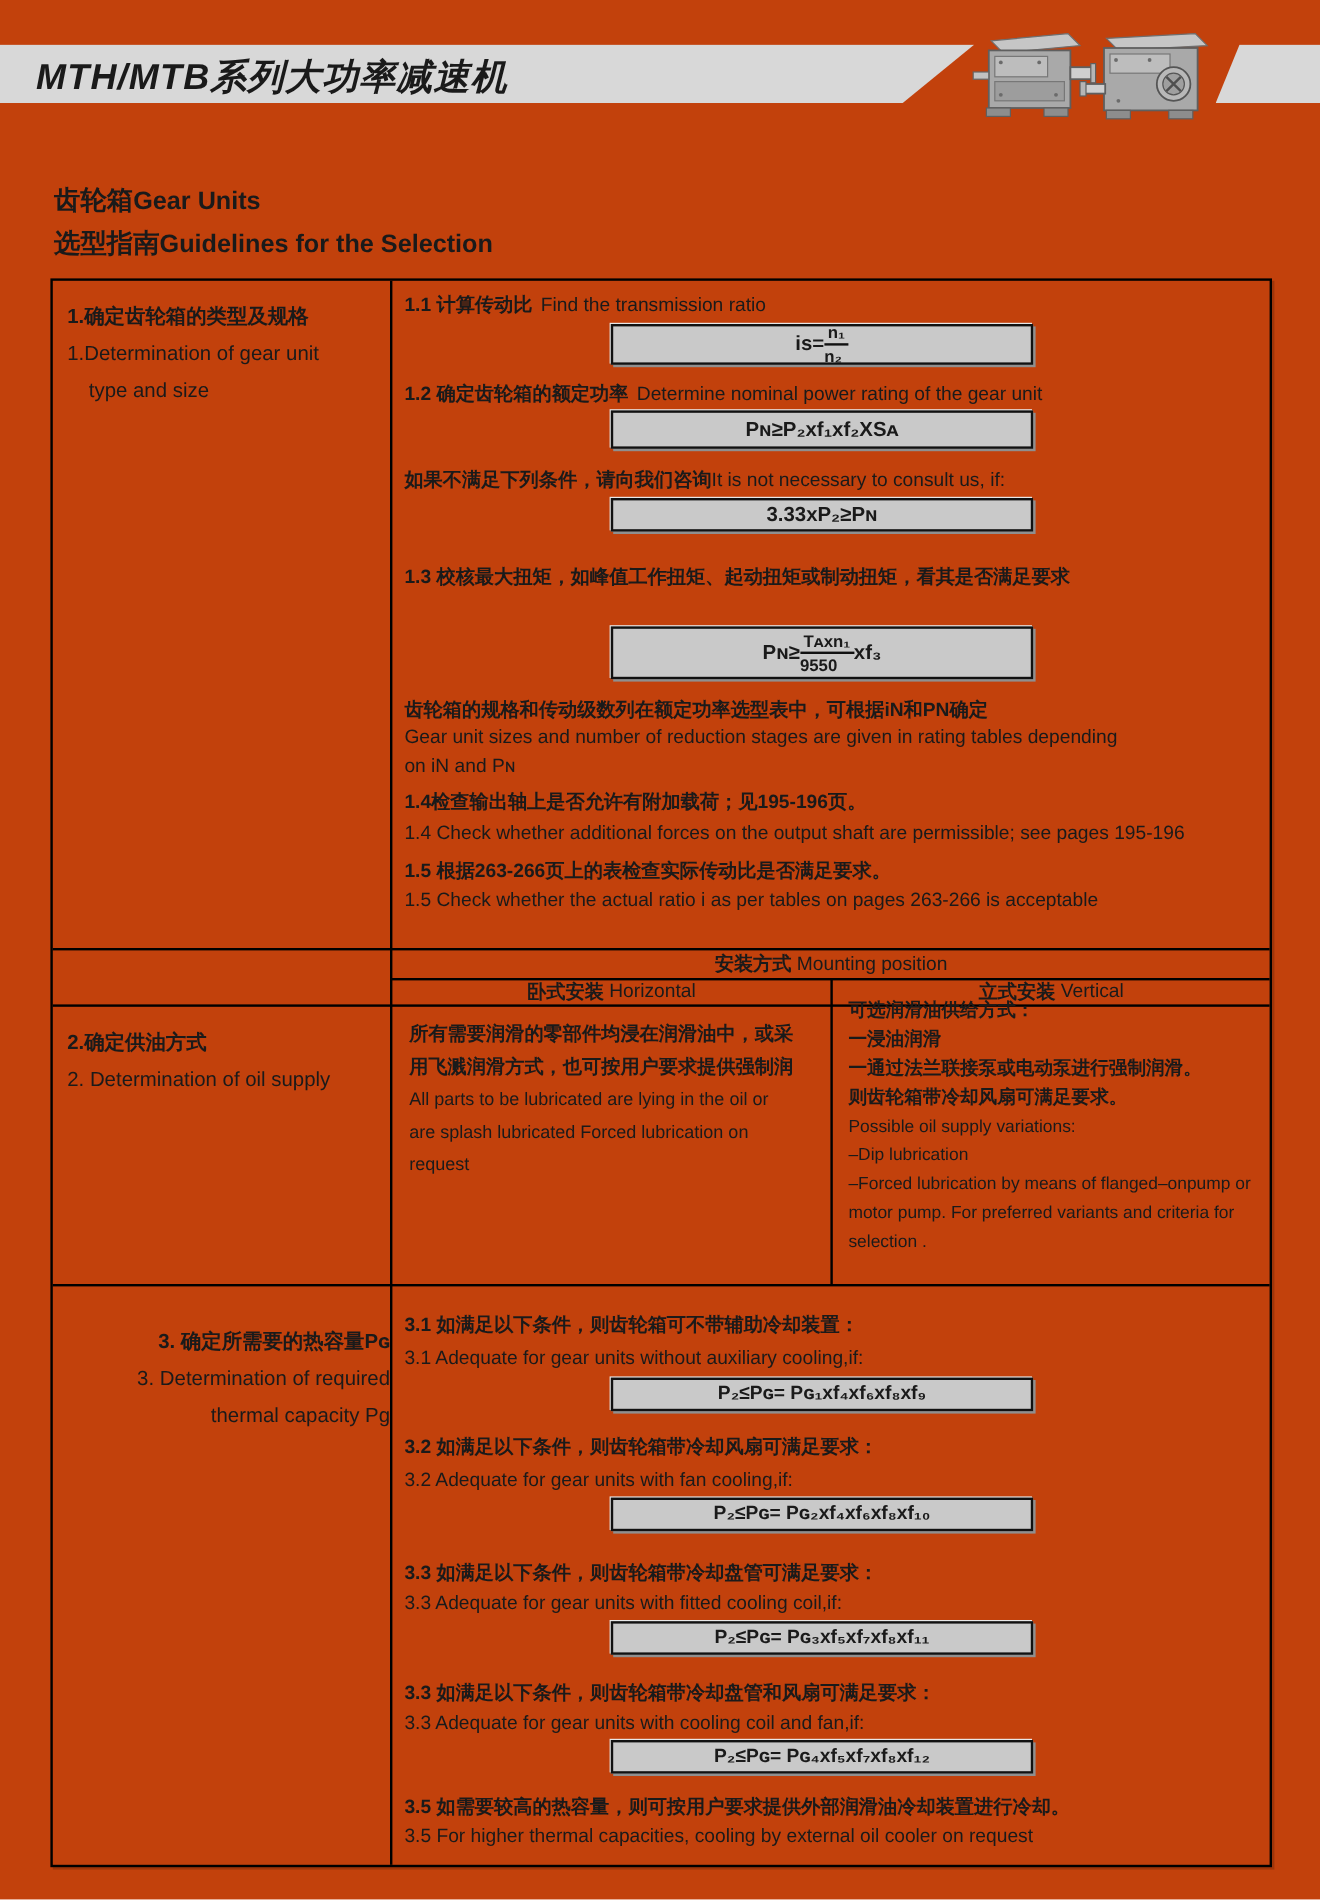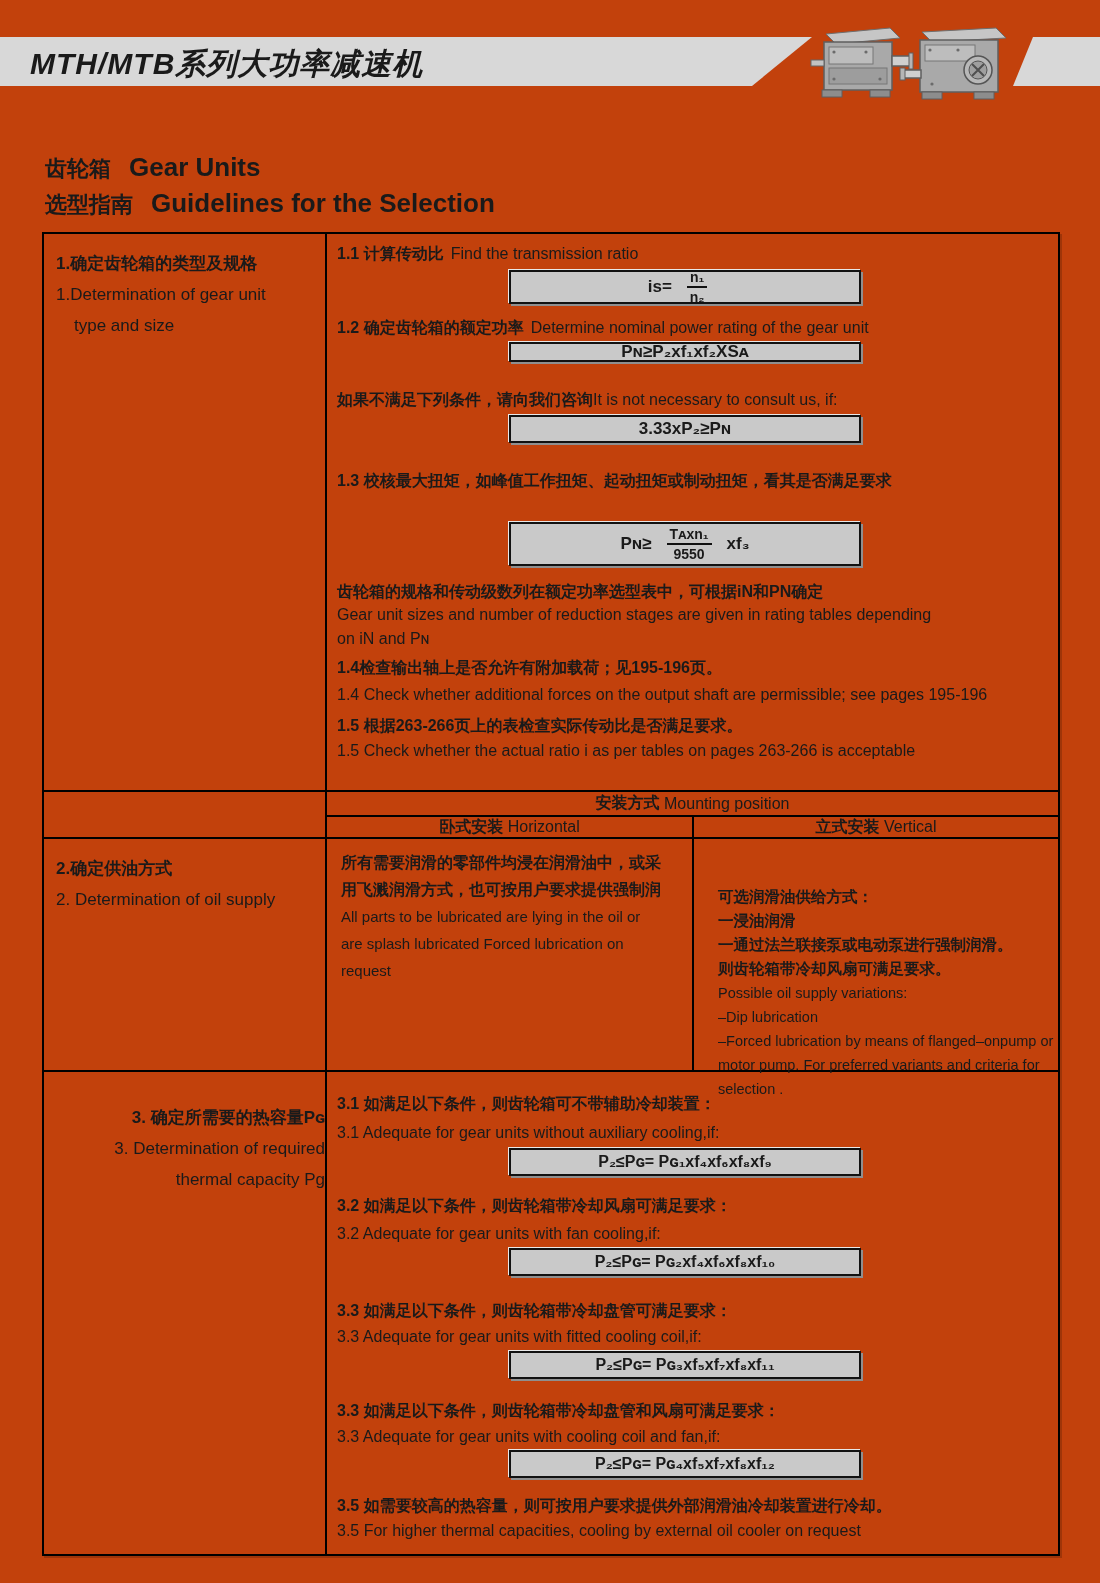--- a/index.html
+++ b/index.html
@@ -12,40 +12,40 @@
   .banner-band-right { position:absolute; left:1013px; top:37px; width:87px; height:49px;
     background:#d8d8d8; clip-path:polygon(20px 0, 87px 0, 87px 49px, 0 49px); }
   .banner-title { position:absolute; left:30px; top:44px; font-size:30px; font-weight:bold;
     font-style:italic; letter-spacing:1px; white-space:nowrap; }
   .gear-illos { position:absolute; left:810px; top:18px; }
 
   .page-title { position:absolute; white-space:nowrap; }
   .pt1 { left:45px; top:152px; }
   .pt2 { left:45px; top:188px; }
   .pt-zh { font-size:22px; font-weight:bold; }
-  .pt-en { font-size:26px; font-weight:bold; margin-left:18px; }
+  .pt-en { font-size:21px; font-weight:bold; }
 
   
   #gtable { position:absolute; left:42px; top:232px; width:1018px; height:1324px;
     border:2px solid #000; box-sizing:border-box; box-shadow:2px 2px 0 rgba(0,0,0,0.18); }
   .vline, .hline { position:absolute; background:#000; }
   .cell { position:absolute; box-sizing:border-box; }
 
   .ln { position:absolute; white-space:nowrap; font-size:16px; }
   .zh { font-weight:bold; }
   .en { font-weight:normal; }
   .pair .en { margin-left:7px; }
   .pair.nogap .en { margin-left:0; }
 
   
   .fbox { position:absolute; left:182px; width:352px; background:#c9c9c9;
     border:2px solid #111; box-sizing:border-box; box-shadow:2px 2px 0 #8f8f8f, -1px -1px 0 #e8e8e8;
     display:flex; align-items:center; justify-content:center;
     font-weight:bold; font-size:17px; white-space:nowrap; }
-  .frac { display:inline-block; vertical-align:middle; text-align:center; line-height:1; font-size:14px; margin:0 15px; }
+  .frac { display:inline-block; vertical-align:middle; line-height:1; font-size:14px; margin:0 0; }
   .frac .fnum { display:block; border-bottom:2px solid #111; padding:0 3px 2px; }
   .frac .fden { display:block; padding-top:2px; }
 
   
   .leftcell div { line-height:31px; font-size:17px; white-space:nowrap; }
   .indent { padding-left:18px; }
 
   
   .para-mid div { line-height:27px; font-size:15px; white-space:nowrap; }
   .para-mid div.zh { font-size:16px; }
@@ -126,21 +126,21 @@
       <div class="fbox" style="top:36px; height:34px;">
         <span>is=</span>
         <span class="frac">
           <span class="fnum">n₁</span>
           <span class="fden">n₂</span>
         </span>
       </div>
       <div class="ln pair" style="left:10px; top:84px;">
         <span class="zh">1.2 确定齿轮箱的额定功率</span><span class="en">Determine nominal power rating of the gear unit</span>
       </div>
-      <div class="fbox" style="top:108px; height:20px;">Pɴ≥P₂xf₁xf₂XSᴀ</div>
+      <div class="fbox" style="top:108px; height:32px;">Pɴ≥P₂xf₁xf₂XSᴀ</div>
       <div class="ln pair nogap" style="left:10px; top:156px;">
         <span class="zh">如果不满足下列条件，请向我们咨询</span><span class="en">It is not necessary to consult us, if:</span>
       </div>
       <div class="fbox" style="top:181px; height:28px;">3.33xP₂≥Pɴ</div>
       <div class="ln zh" style="left:10px; top:237px;">1.3 校核最大扭矩，如峰值工作扭矩、起动扭矩或制动扭矩，看其是否满足要求</div>
       <div class="fbox" style="top:288px; height:44px;">
         <span>Pɴ≥</span>
         <span class="frac">
           <span class="fnum">Tᴀxn₁</span>
           <span class="fden">9550</span>
@@ -170,21 +170,21 @@
       <div class="zh">2.确定供油方式</div>
       <div class="en">2. Determination of oil supply</div>
     </div>
     <div class="cell para-mid" style="left:283px; top:603px; width:365px; height:233px; padding:12px 0 0 14px;">
       <div class="zh">所有需要润滑的零部件均浸在润滑油中，或采</div>
       <div class="zh">用飞溅润滑方式，也可按用户要求提供强制润</div>
       <div class="en">All parts to be lubricated are lying in the oil or</div>
       <div class="en">are splash lubricated Forced lubrication on</div>
       <div class="en">request</div>
     </div>
-    <div class="cell para-right" style="left:650px; top:639px; width:364px; height:233px; padding:12px 0 0 24px;">
+    <div class="cell para-right" style="left:650px; top:585px; width:364px; height:233px; padding:12px 0 0 13px;">
       <div class="zh">可选润滑油供给方式：</div>
       <div class="zh">一浸油润滑</div>
       <div class="zh">一通过法兰联接泵或电动泵进行强制润滑。</div>
       <div class="zh">则齿轮箱带冷却风扇可满足要求。</div>
       <div class="en">Possible oil supply variations:</div>
       <div class="en">–Dip lubrication</div>
       <div class="en">–Forced lubrication by means of flanged–onpump or</div>
       <div class="en">motor pump. For preferred variants and criteria for</div>
       <div class="en">selection .</div>
     </div>

